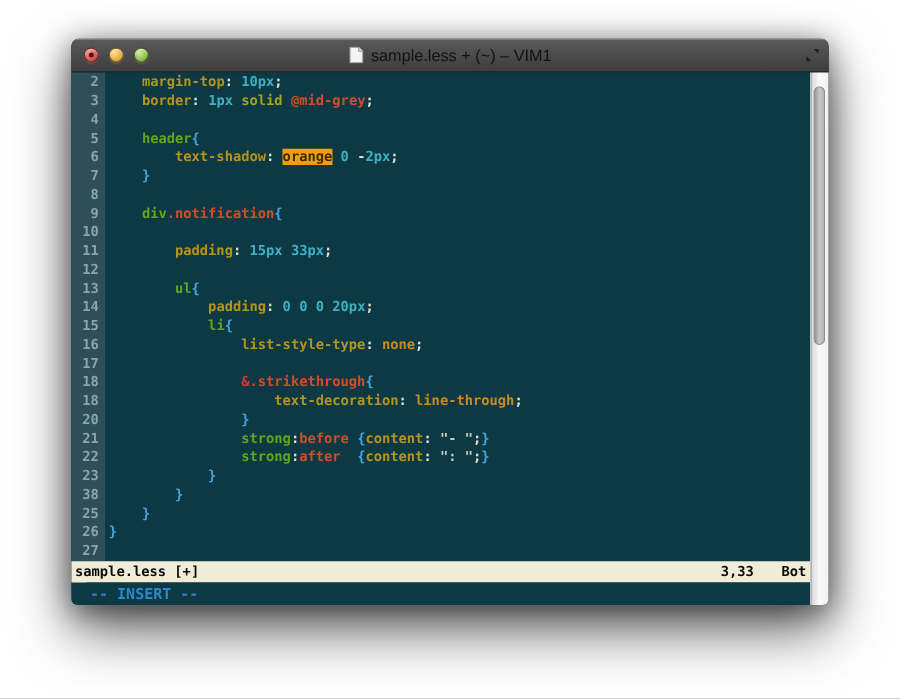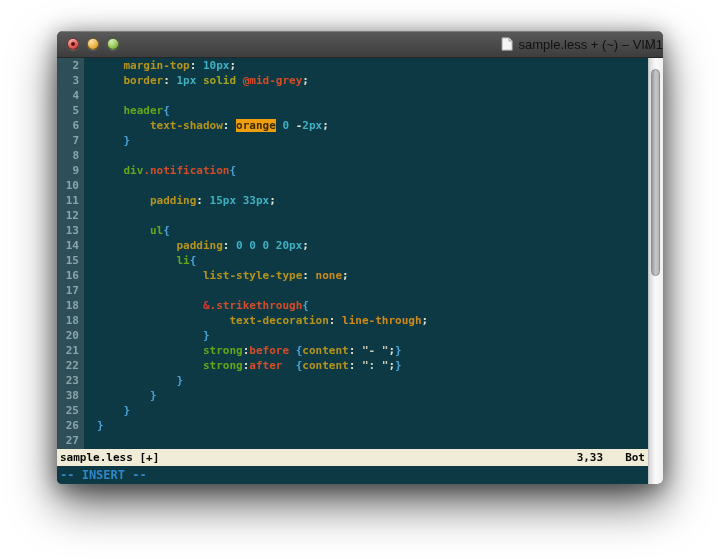--- a/index.html
+++ b/index.html
@@ -13,21 +13,21 @@
     box-shadow:0 20px 45px rgba(0,0,0,.62), 0 4px 22px rgba(0,0,0,.45);
     background:var(--editor_bg);
     display:flex;flex-direction:column;overflow:hidden;
   }
   
   .titlebar{
     height:26px;flex:0 0 26px;position:relative;
     background:linear-gradient(var(--titlebar_top),var(--titlebar_bottom));
     border-bottom:1px solid #262626;
     box-shadow:inset 0 1px 0 rgba(255,255,255,.22);
-    display:flex;align-items:center;justify-content:flex-end;
+    display:flex;align-items:center;justify-content:center;
   }
   .traffic{position:absolute;left:10px;top:7px;display:flex;gap:8px;}
   .light{width:12px;height:12px;border-radius:50%;box-shadow:inset 0 1px 1px rgba(255,255,255,.55),0 1px 1px rgba(255,255,255,.15);border:1px solid rgba(0,0,0,.45);box-sizing:border-box;position:relative;}
   .light.close{background:radial-gradient(circle at 35% 30%,#f49a92,#d8544c 62%,#b03a33);}
   .light.close::after{content:"";position:absolute;left:3px;top:3px;width:4px;height:4px;border-radius:50%;background:#5d110e;}
   .light.min{background:radial-gradient(circle at 35% 30%,#ffe09a,#e9ae3c 62%,#c08420);}
   .light.max{background:radial-gradient(circle at 35% 30%,#d2ecaa,#8fc14c 62%,#649530);}
   .title-wrap{display:flex;align-items:center;gap:6px;}
   .title-text{font-size:13px;color:var(--title_fg);}
   .fullscreen{position:absolute;right:7px;top:7px;width:12px;height:12px;cursor:pointer;}
@@ -35,21 +35,21 @@
   .body-row{flex:1;display:flex;min-height:0;}
   .main-col{flex:1;display:flex;flex-direction:column;min-width:0;}
   .code-area{
     flex:1;min-height:0;overflow:hidden;
     background:linear-gradient(90deg,var(--gutter_bg) 0,var(--gutter_bg) 27px,var(--editor_bg) 27px);
     font-family:"DejaVu Sans Mono","Liberation Mono",monospace;
     font-weight:bold;font-size:11px;
   }
   .code-line{height:15px;line-height:15px;white-space:pre;display:flex;}
   .ln{flex:0 0 22px;width:22px;padding-right:5px;text-align:right;color:var(--line_number);background:var(--gutter_bg);}
-  .code{padding-left:13px;}
+  .code{padding-left:3px;}
   .tok-plain{color:var(--punct);}
   .tok-punct{color:var(--punct);}
   .tok-prop{color:var(--prop);}
   .tok-kw{color:var(--keyword);}
   .tok-kwg{color:var(--keyword2);}
   .tok-num{color:var(--number);}
   .tok-brace{color:var(--brace);}
   .tok-tag{color:var(--tag);margin-top:12px;}
   .tok-cls{color:var(--classname);}
   .tok-amp{color:var(--amp);}
@@ -61,21 +61,21 @@
     flex:0 0 17px;height:17px;background:var(--status_bg);color:var(--status_fg);
     font-family:"DejaVu Sans Mono","Liberation Mono",monospace;font-weight:bold;font-size:11px;
     display:flex;align-items:center;padding:0 3px;white-space:pre;gap:22px;
   }
   .status-file{flex:1;}
   .status-ruler{}
   
   .mode-line{
     flex:0 0 18px;height:18px;background:var(--editor_bg);color:var(--insert_fg);
     font-family:"DejaVu Sans Mono","Liberation Mono",monospace;font-weight:bold;font-size:12px;
-    display:flex;align-items:center;padding:0 3px;white-space:pre;
+    display:flex;align-items:center;padding:0 3px;white-space:pre;margin-left:12px;
   }
   
   .scrollbar{
     flex:0 0 15px;width:15px;position:relative;
     background:linear-gradient(90deg,#d7d7d7,#fafafa 45%,#f0f0f0);
     border-left:1px solid #c2c2c2;box-sizing:border-box;
   }
   .scroll-thumb{
     position:absolute;left:2px;top:11px;width:9px;height:207px;border-radius:5px;
     background:linear-gradient(90deg,#9a9a9a,#c9c9c9 55%,#b2b2b2);

